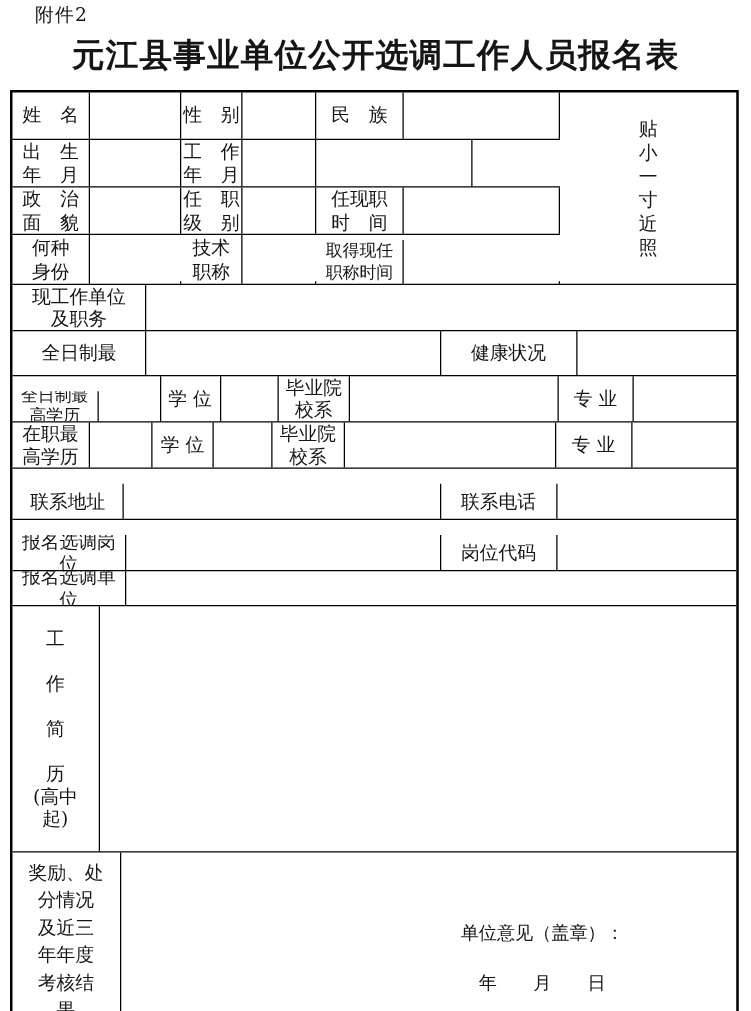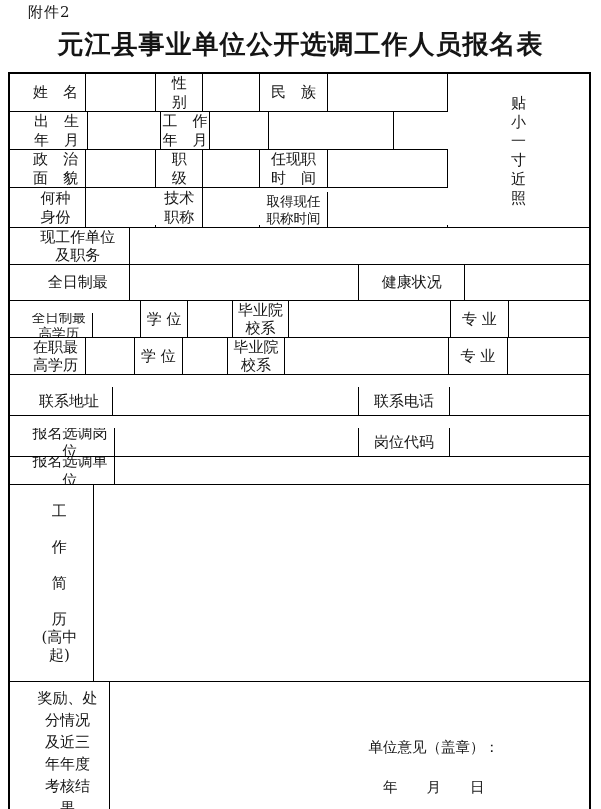--- a/index.html
+++ b/index.html
@@ -7,21 +7,21 @@
     width:601px;height:809px;background:#ffffff;color:#151515;
     font-family:"DejaVu Serif","Liberation Serif",serif;
     position:relative;overflow:hidden;
   }
   *{box-sizing:border-box;}
   #canvas{position:absolute;inset:0;width:601px;height:809px;background:#fff;}
   .attachment{position:absolute;left:28px;top:3px;font-size:15px;letter-spacing:1px;}
   .doc-title{position:absolute;left:0;top:27px;width:601px;text-align:center;
     font-size:26px;font-weight:bold;letter-spacing:1px;white-space:nowrap;}
   .tbl{position:absolute;left:8px;top:72px;width:583px;border:2px solid #000;background:#fff;}
-  .row{display:flex;border-bottom:1px solid #000;padding-left:16px;}
+  .row{display:flex;border-bottom:1px solid #000;}
   .row.noline{border-bottom:none;}
   .grp{display:flex;border-bottom:1px solid #000;}
   .grp-left{width:438px;}
   .grp-left .row:last-child{border-bottom:none;}
   .c{
     display:flex;align-items:center;justify-content:center;
     text-align:center;white-space:pre-line;border-right:1px solid #000;
     font-size:15px;line-height:1.22;overflow:hidden;padding:1px 1px;
   }
   .c.last{border-right:none;}

